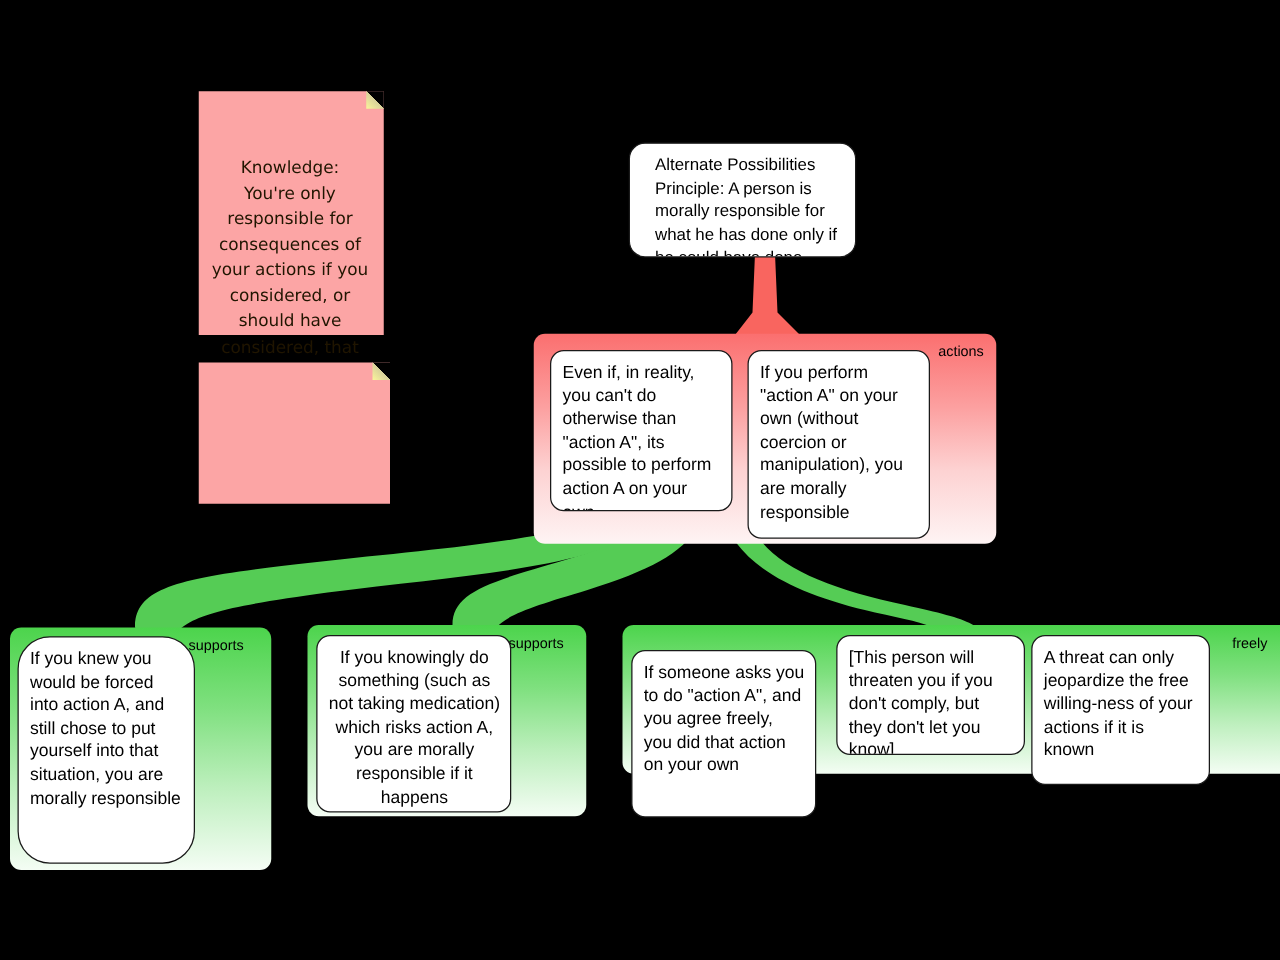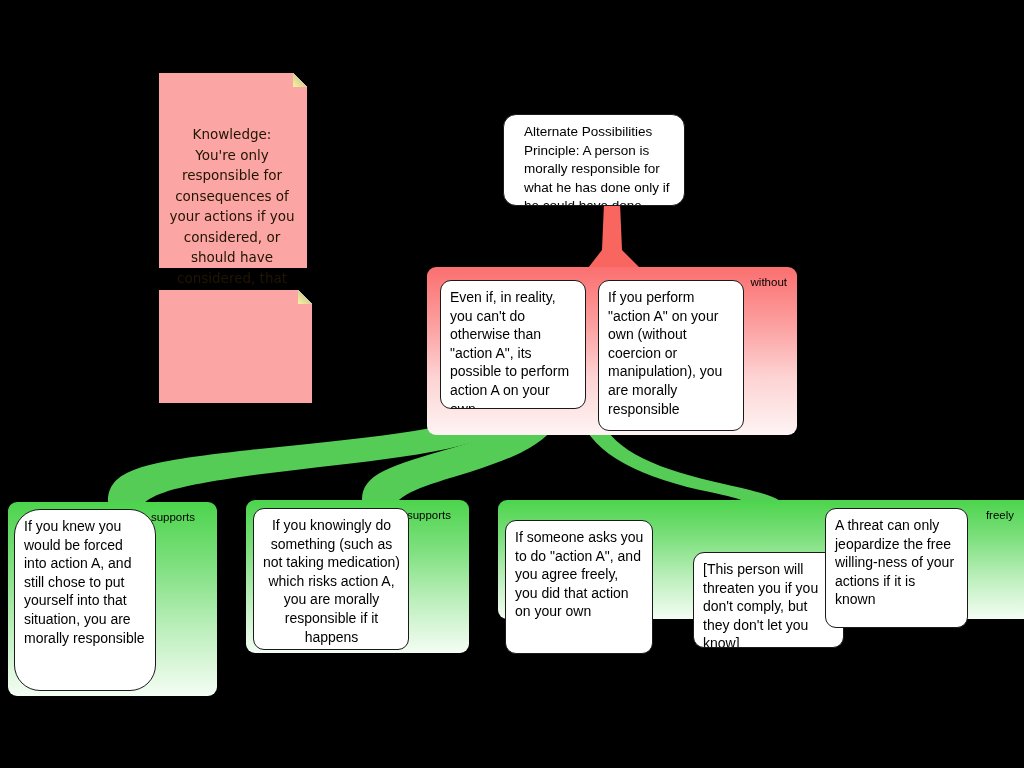--- a/index.html
+++ b/index.html
@@ -132,21 +132,21 @@
 
   <div class="note" style="left:159px; top:290px; width:153px; height:113px;">
     <span class="fold"></span>
   </div>
 
   <div class="claim top-claim" style="left:503px; top:114px; width:182px; height:92px;padding-left:20px;">
     <span>Alternate Possibilities Principle: A person is morally responsible for what he has done only if he could have done otherwise</span>
   </div>
 
   <div class="group oppose" style="left:427px; top:267px; width:370px; height:168px;">
-    <span class="group-label" style="right:10px;">without</span>
+    <span class="group-label" style="right:10px;">actions</span>
   </div>
   <div class="claim" style="left:440px; top:280px; width:146px; height:129px;">
     <span>Even if, in reality, you can't do otherwise than "action A", its possible to perform action A on your own.</span>
   </div>
   <div class="claim" style="left:598px; top:280px; width:146px; height:151px;">
     <span>If you perform "action A" on your own (without coercion or manipulation), you are morally responsible</span>
   </div>
 
   <div class="group supports" style="left:8px; top:502px; width:209px; height:194px;">
     <span class="group-label" style="right:22px;">supports</span>
@@ -161,20 +161,20 @@
   <div class="claim" style="left:253px; top:508px; width:156px; height:142px;text-align:center;">
     <span>If you knowingly do something (such as not taking medication) which risks action A, you are morally responsible if it happens</span>
   </div>
 
   <div class="group supports" style="left:498px; top:500px; width:534px; height:119px;">
     <span class="group-label" style="right:18px;">freely</span>
   </div>
   <div class="claim" style="left:505px; top:520px; width:148px; height:134px;">
     <span>If someone asks you to do "action A", and you agree freely, you did that action on your own</span>
   </div>
-  <div class="claim" style="left:693px; top:508px; width:151px; height:96px;margin-top:44px;">
+  <div class="claim" style="left:669px; top:508px; width:151px; height:96px;">
     <span>[This person will threaten you if you don't comply, but they don't let you know]</span>
   </div>
   <div class="claim" style="left:825px; top:508px; width:143px; height:120px;">
     <span>A threat can only jeopardize the free willing-ness of your actions if it is known</span>
   </div>
 
 </div>
 
 </body></html>

